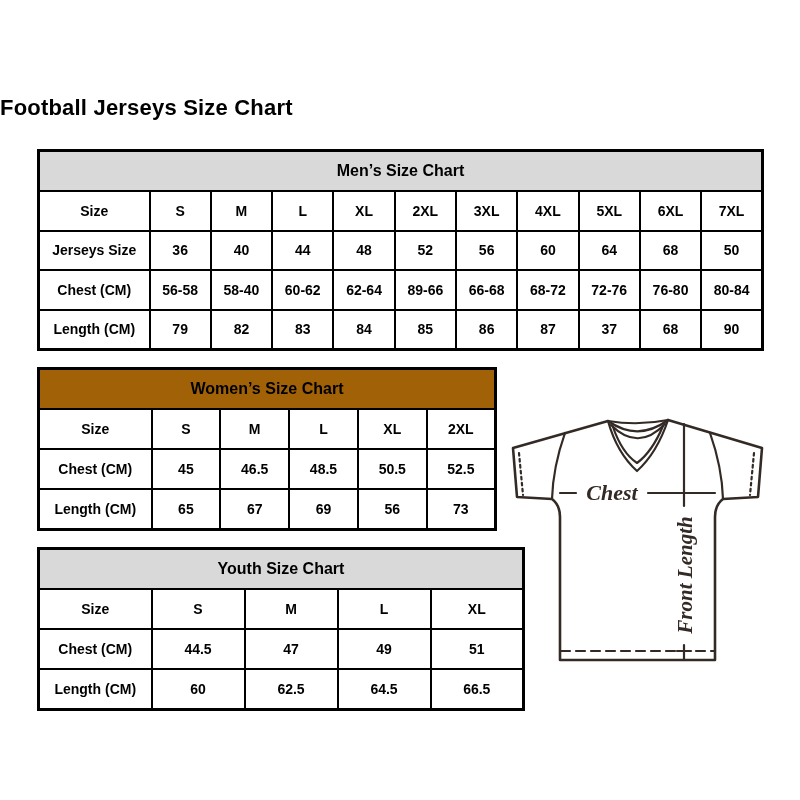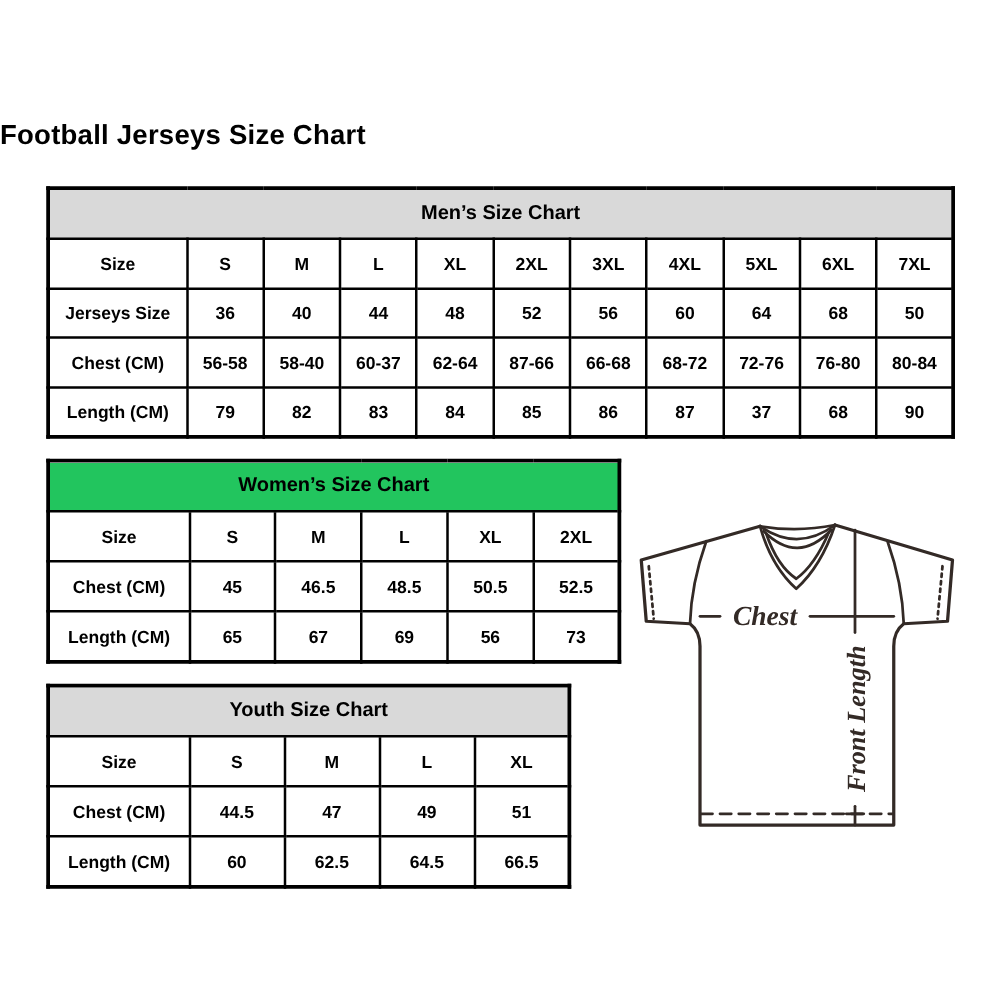--- a/index.html
+++ b/index.html
@@ -37,21 +37,21 @@
     white-space: nowrap;
   }
   table.size-chart td.table-title {
     font-size: 16px;
     height: 38px;
   }
   #men-table   { left: 37px; top: 149px; width: 727px; }
   #men-table tr.data-row { height: 39.5px; }
   #women-table { left: 37px; top: 367px; width: 460px; }
   #women-table tr.data-row { height: 40px; }
-  #youth-table { left: 37px; top: 547px; width: 420px; }
+  #youth-table { left: 37px; top: 547px; width: 488px; }
   #youth-table tr.data-row { height: 40px; }
   #jersey-diagram {
     position: absolute;
     left: 503px; top: 411px;
   }
   #jersey-diagram text {
     font-family: "Liberation Serif", "DejaVu Serif", serif;
     font-style: italic;
     font-weight: bold;
   }
@@ -102,23 +102,23 @@
         <td>56</td>
         <td>60</td>
         <td>64</td>
         <td>68</td>
         <td>50</td>
       </tr>
       <tr class="data-row">
         <td>Chest (CM)</td>
         <td>56-58</td>
         <td>58-40</td>
-        <td>60-37</td>
+        <td>60-62</td>
         <td>62-64</td>
-        <td>87-66</td>
+        <td>89-66</td>
         <td>66-68</td>
         <td>68-72</td>
         <td>72-76</td>
         <td>76-80</td>
         <td>80-84</td>
       </tr>
       <tr class="data-row">
         <td>Length (CM)</td>
         <td>79</td>
         <td>82</td>
@@ -138,21 +138,21 @@
     <colgroup>
       <col style="width: 113px;">
       <col>
       <col>
       <col>
       <col>
       <col>
     </colgroup>
     <tbody>
       <tr>
-        <td colspan="6" class="table-title" style="background: #22c55e;">Women’s Size Chart</td>
+        <td colspan="6" class="table-title" style="background: #a16207;">Women’s Size Chart</td>
       </tr>
       <tr class="data-row">
         <td>Size</td>
         <td>S</td>
         <td>M</td>
         <td>L</td>
         <td>XL</td>
         <td>2XL</td>
       </tr>
       <tr class="data-row">

